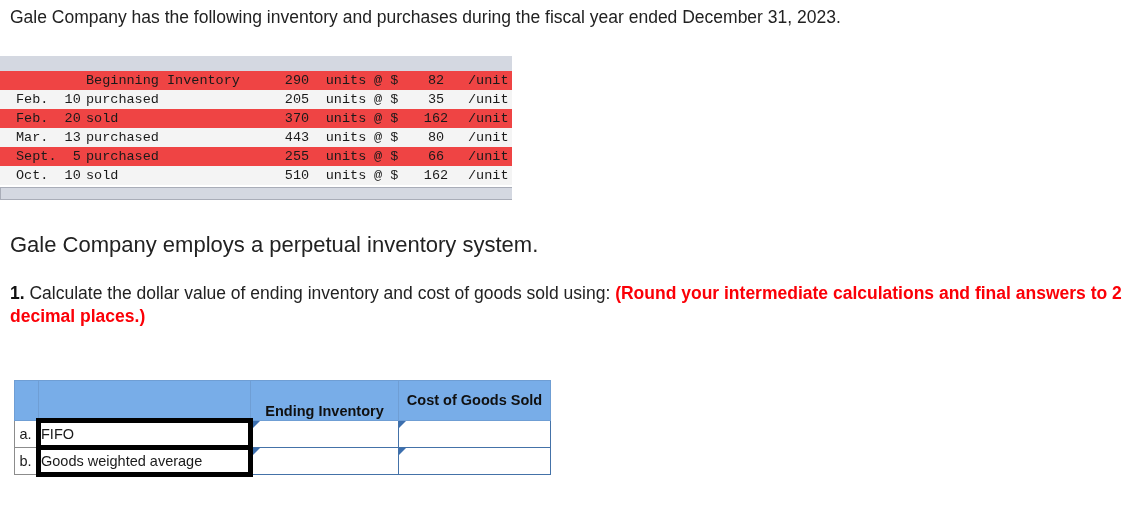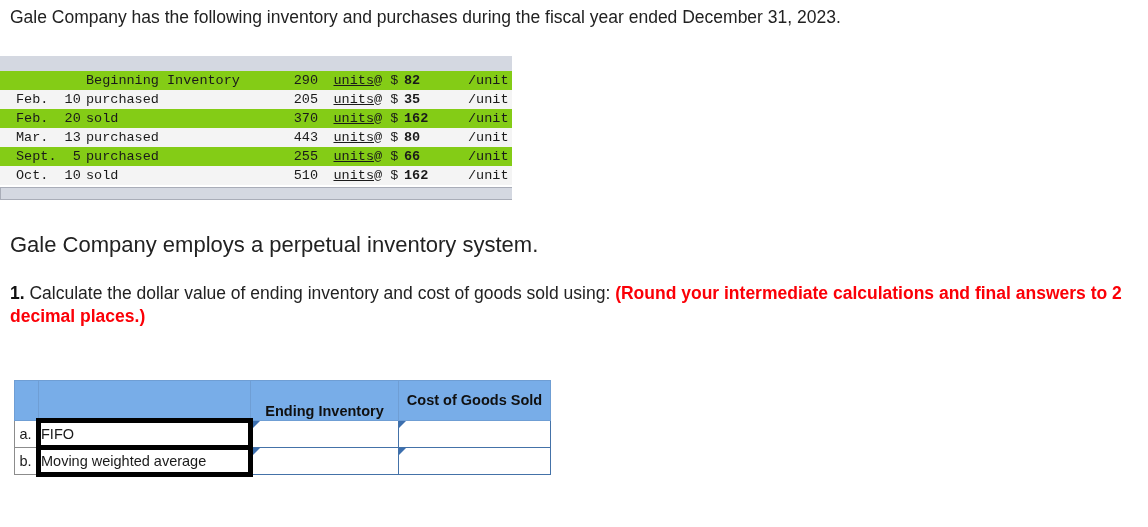--- a/index.html
+++ b/index.html
@@ -49,50 +49,48 @@
   .inv-rows {
     font-family: "Liberation Mono", "DejaVu Sans Mono", monospace;
     font-size: 13.5px;
     line-height: 19px;
     color: #1a1a1a;
   }
   .inv-row {
     display: flex;
     height: 19px;
     align-items: center;
-    background: #84cc16;
+    background: #ef4444;
     white-space: pre;
   }
   .inv-row.alt {
     background: #f4f4f4;
   }
   .inv-c-date {
     padding-left: 16px;
     width: 86px;
     box-sizing: border-box;
   }
   .inv-c-desc {
     width: 190px;
   }
   .inv-c-qty {
     width: 42px;
-    text-align: right;
+    text-align: center;
   }
   .inv-c-units {
     width: 56px;
-    text-align: right;
-    text-decoration: underline;
+    text-align: center;
   }
   .inv-c-at {
     width: 30px;
   }
   .inv-c-price {
     width: 64px;
-    text-align: left;
-    font-weight: bold;
+    text-align: center;
   }
   .inv-c-per {
     width: 40px;
   }
 
   
   .perpetual {
     position: absolute;
     left: 10px;
     top: 234px;
@@ -287,21 +285,21 @@
     <td class="lbl-name">FIFO</td>
     <td class="inp-cell">
       <span class="flag"></span>
     </td>
     <td class="inp-cell wide">
       <span class="flag"></span>
     </td>
   </tr>
   <tr>
     <td class="lbl-idx">b.</td>
-    <td class="lbl-name">Moving weighted average</td>
+    <td class="lbl-name">Goods weighted average</td>
     <td class="inp-cell">
       <span class="flag"></span>
     </td>
     <td class="inp-cell wide">
       <span class="flag"></span>
     </td>
   </tr>
 </tbody>
   </table>
 

